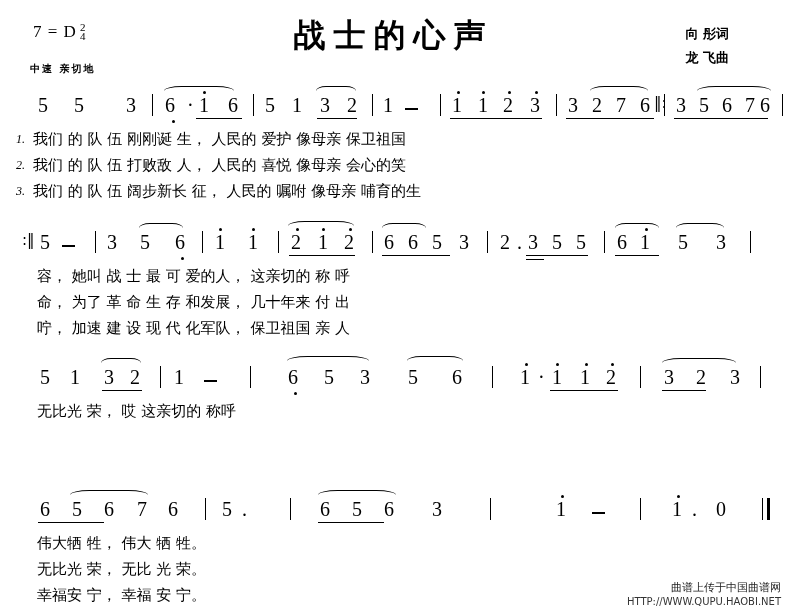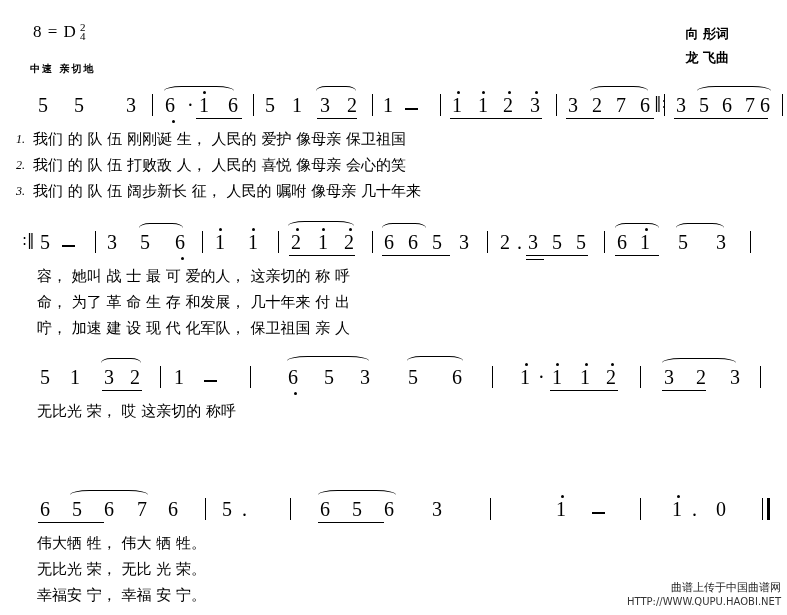--- a/index.html
+++ b/index.html
@@ -92,23 +92,24 @@
     color:#222;font-family:"DejaVu Sans",sans-serif;
   }
   .footer .url{font-size:10px;color:#333;}
 </style>
 </head>
 <body>
 
 <div class="sheet">
 
   <div class="key-sig">
-    <span>8 = D</span><span class="frac"><i class="top">2</i><i>4</i></span>
+    <span>7 = D</span><span class="frac"><i class="top">2</i><i>4</i></span>
   </div>
   <div class="tempo">中速  亲切地</div>
+  <div class="title">战士的心声</div>
   <div class="credits">
     <div>向  彤词</div>
     <div>龙  飞曲</div>
   </div>
 
   <div class="system" style="top:88px;">
     <div class="notes">
 
       <span class="note" style="left:38px;top:6px;">5</span>
       <span class="note" style="left:74px;top:6px;">5</span>
@@ -165,21 +166,21 @@
     <div class="lyricline">
       <span class="lnum" style="left:16px;top:2px;">1.</span>
       <span class="ly" style="left:33px;top:0;letter-spacing:0;">我们  的  队 伍      刚刚诞  生，      人民的 爱护  像母亲    保卫祖国</span>
     </div>
     <div class="lyricline">
       <span class="lnum" style="left:16px;top:2px;">2.</span>
       <span class="ly" style="left:33px;top:0;">我们  的  队 伍      打败敌  人，      人民的 喜悦  像母亲    会心的笑</span>
     </div>
     <div class="lyricline">
       <span class="lnum" style="left:16px;top:2px;">3.</span>
-      <span class="ly" style="left:33px;top:0;">我们  的  队 伍      阔步新长 征，     人民的 嘱咐  像母亲    几十年来</span>
+      <span class="ly" style="left:33px;top:0;">我们  的  队 伍      阔步新长 征，     人民的 嘱咐  像母亲    哺育的生</span>
     </div>
   </div>
 
   <div class="system" style="top:225px;">
     <div class="notes">
       <span class="rep" style="left:22px;top:6px;">:‖</span>
       <span class="note" style="left:40px;top:6px;">5</span>
       <span class="dash" style="left:62px;top:20px;"></span>
       <span class="bar" style="left:95px;top:6px;"></span>
       <span class="note" style="left:107px;top:6px;">3</span>

